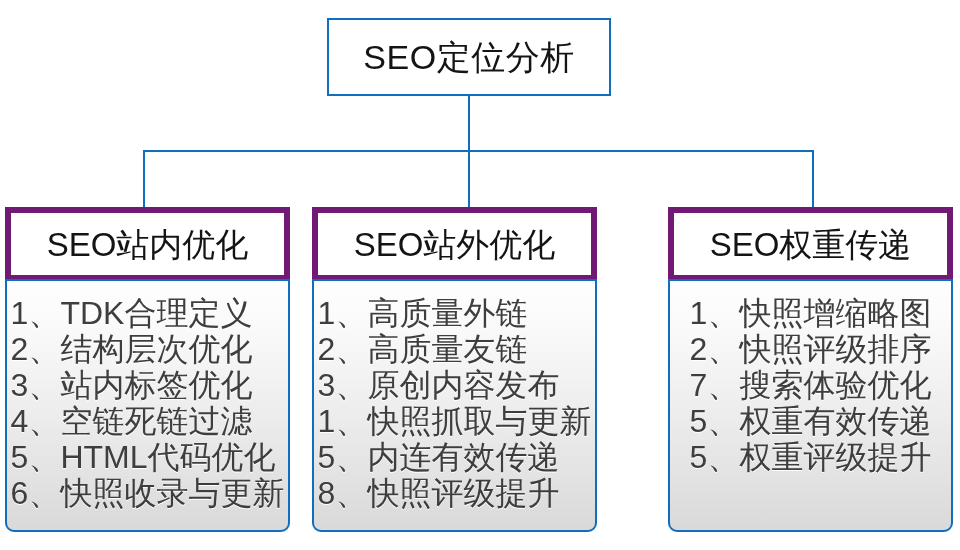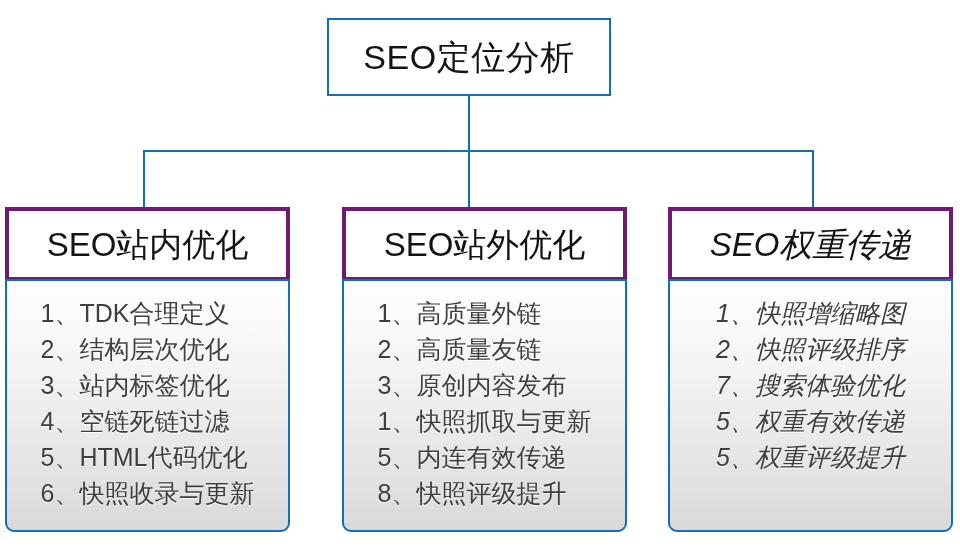--- a/index.html
+++ b/index.html
@@ -53,28 +53,28 @@
     white-space: nowrap;
   }
 
   
   .column {
     position: absolute;
     top: 207px;
     width: 285px;
   }
   .col-1 { left: 5px; }
-  .col-2 { left: 342px; }
-  .col-3 { left: 668px; font-style: italic; }
+  .col-2 { left: 312px; }
+  .col-3 { left: 668px; }
 
   .col-header {
     box-sizing: border-box;
     width: 100%;
     height: 74px;
-    border: 4px solid #701a75;
+    border: 6px solid #701a75;
     background: #ffffff;
     display: flex;
     align-items: center;
     justify-content: center;
   }
   .col-header-title {
     font-size: 33px;
     color: #141414;
     line-height: 1;
     white-space: nowrap;
@@ -94,21 +94,21 @@
     align-items: center;
     justify-content: flex-start;
     overflow: hidden;
   }
   .item-list {
     list-style: none;
     margin: 0;
     padding: 0;
   }
   .item-list li {
-    font-size: 25px;
+    font-size: 32px;
     line-height: 36px;
     color: #3e3e3e;
     white-space: nowrap;
     text-shadow: 0 1px 0 #ffffff;
   }
 </style>
 </head>
 <body>
 
 <div id="canvas">

